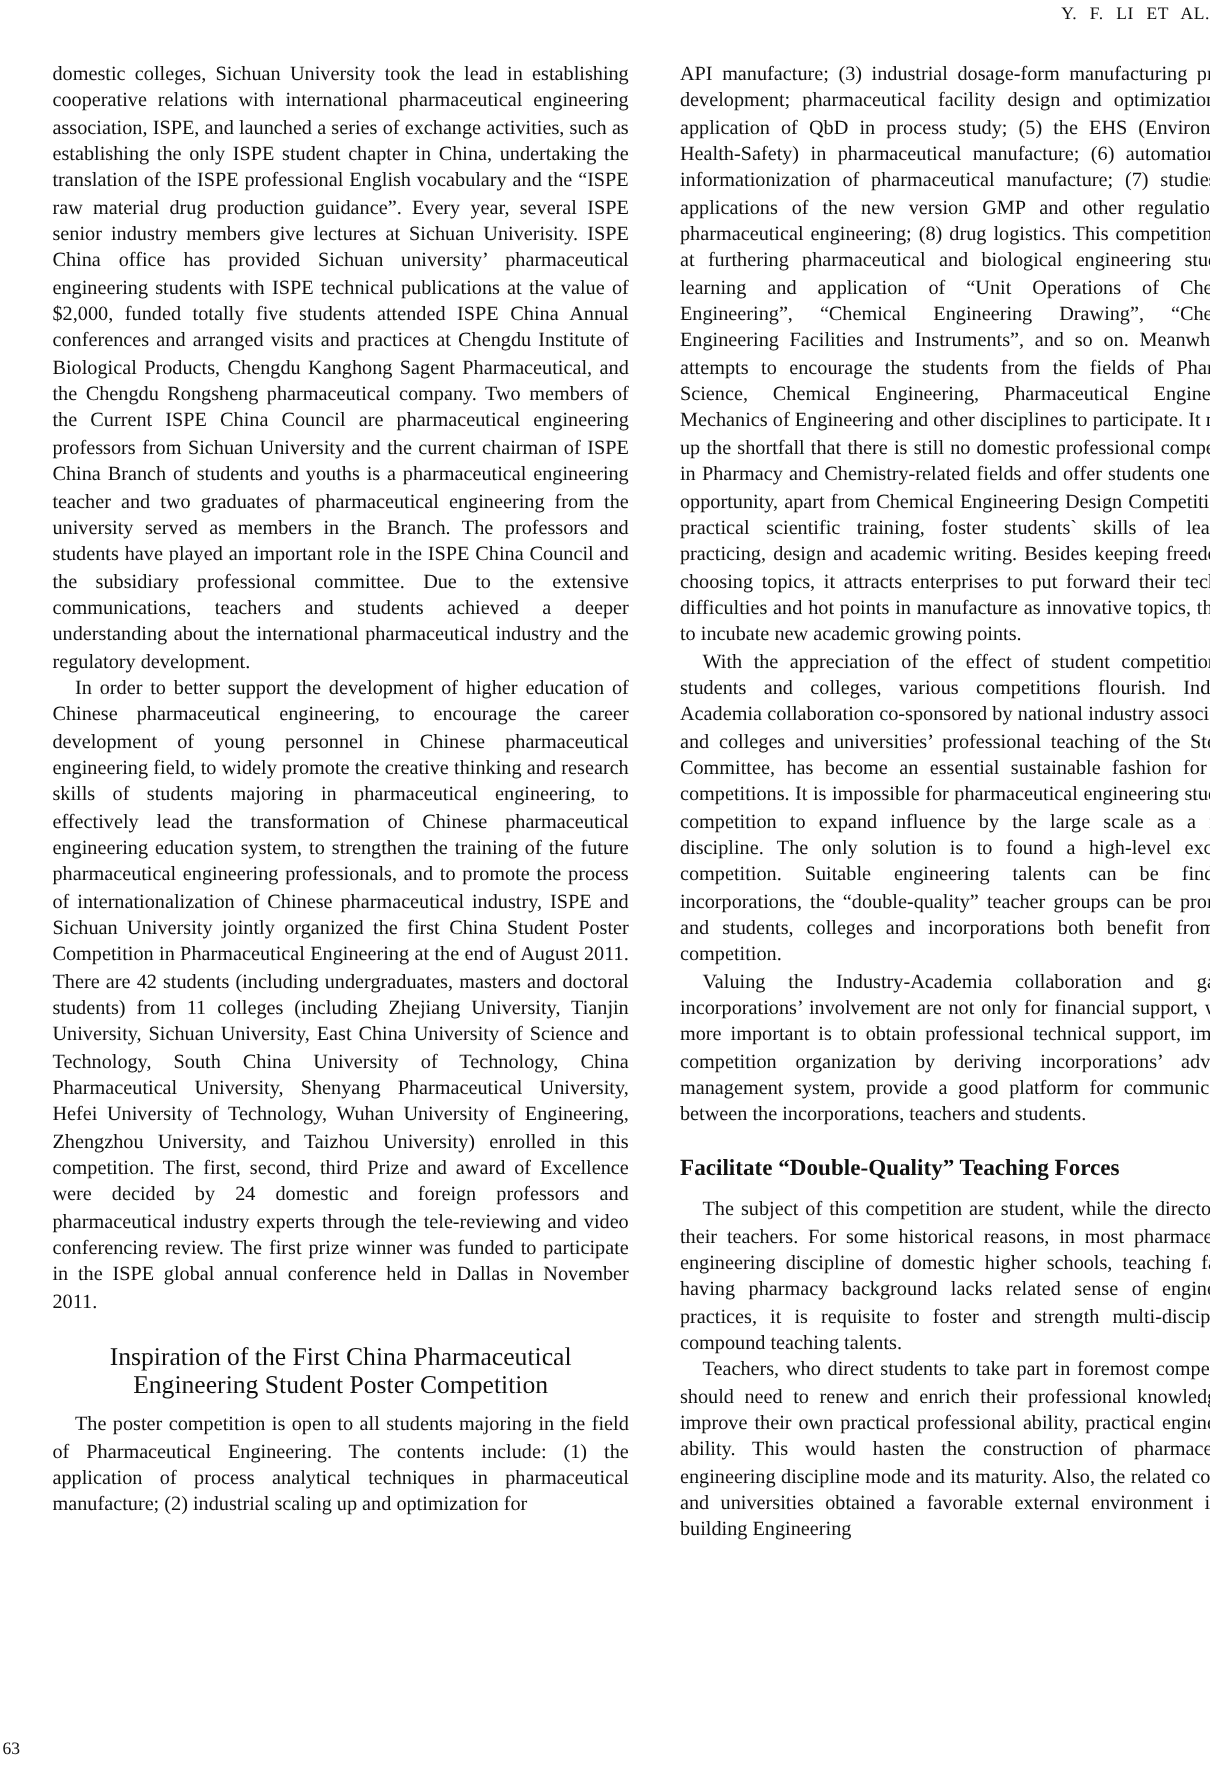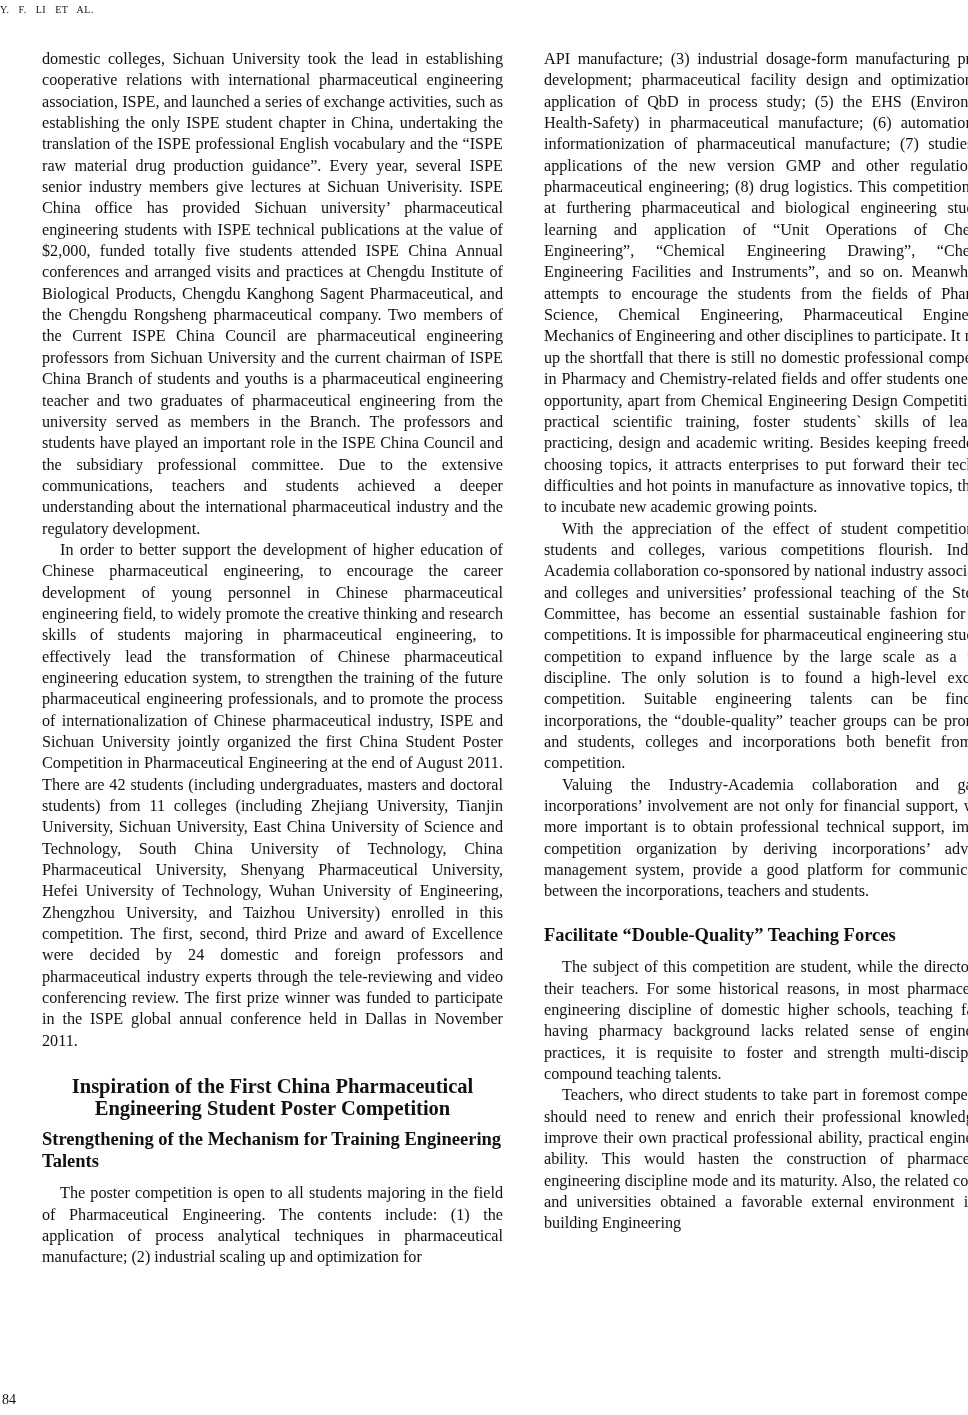--- a/index.html
+++ b/index.html
@@ -3,33 +3,33 @@
 <meta charset="utf-8">
 <style>
   html, body { margin: 0; padding: 0; background: #ffffff; }
   body {
     width: 968px; height: 1415px; position: relative; overflow: hidden;
     font-family: "Liberation Serif", "DejaVu Serif", serif;
     color: #111111;
   }
   .running-head {
     position: absolute; top: 4px; left: 0; width: 968px;
-    text-align: left; font-size: 10px; letter-spacing: 0.5px; word-spacing: 6px;
+    text-align: right; font-size: 14px; letter-spacing: 0.5px; word-spacing: 6px;
   }
   .col {
     position: absolute; top: 49px;
     font-size: 16.2px; line-height: 21.35px;
     text-align: justify; hyphens: none; margin-left: 40px;
   }
   .col.left { left: 2px; width: 461px; }
   .col.right { left: 504px; width: 462px; }
   .col p { margin: 0; }
   .col p.indent { text-indent: 18px; }
   .h1 {
-    font-weight: bold; font-size: 20.5px; line-height: 21.5px;
+    font-weight: normal; font-size: 20.5px; line-height: 21.5px;
     text-align: center; margin: 24px 0 10px 0;
   }
   .h2 {
     font-weight: bold; font-size: 18.5px; line-height: 21.5px;
     text-align: left; margin: 0 0 11px 0;
   }
   .h2.spaced { margin-top: 22px; }
   .folio {
     position: absolute; top: 1392px; left: 2px; font-size: 14px;
   }
@@ -39,27 +39,26 @@
 </style>
 </head>
 <body>
 
 <div class="running-head">Y. F. LI    ET    AL.</div>
 
 <div class="col left">
   <p>domestic colleges, Sichuan University took the lead in establishing cooperative relations with international pharmaceutical engineering association, ISPE, and launched a series of exchange activities, such as establishing the only ISPE student chapter in China, undertaking the translation of the ISPE professional English vocabulary and the “ISPE raw material drug production guidance”. Every year, several ISPE senior industry members give lectures at Sichuan Univerisity. ISPE China office has provided Sichuan university’ pharmaceutical engineering students with ISPE technical publications at the value of $2,000, funded totally five students attended ISPE China Annual conferences and arranged visits and practices at Chengdu Institute of Biological Products, Chengdu Kanghong Sagent Pharmaceutical, and the Chengdu Rongsheng pharmaceutical company. Two members of the Current ISPE China Council are pharmaceutical engineering professors from Sichuan University and the current chairman of ISPE China Branch of students and youths is a pharmaceutical engineering teacher and two graduates of pharmaceutical engineering from the university served as members in the Branch. The professors and students have played an important role in the ISPE China Council and the subsidiary professional committee. Due to the extensive communications, teachers and students achieved a deeper understanding about the international pharmaceutical industry and the regulatory development.</p>
   <p class="indent">In order to better support the development of higher education of Chinese pharmaceutical engineering, to encourage the career development of young personnel in Chinese pharmaceutical engineering field, to widely promote the creative thinking and research skills of students majoring in pharmaceutical engineering, to effectively lead the transformation of Chinese pharmaceutical engineering education system, to strengthen the training of the future pharmaceutical engineering professionals, and to promote the process of internationalization of Chinese pharmaceutical industry, ISPE and Sichuan University jointly organized the first China Student Poster Competition in Pharmaceutical Engineering at the end of August 2011. There are 42 students (including undergraduates, masters and doctoral students) from 11 colleges (including Zhejiang University, Tianjin University, Sichuan University, East China University of Science and Technology, South China University of Technology, China Pharmaceutical University, Shenyang Pharmaceutical University, Hefei University of Technology, Wuhan University of Engineering, Zhengzhou University, and Taizhou University) enrolled in this competition. The first, second, third Prize and award of Excellence were decided by 24 domestic and foreign professors and pharmaceutical industry experts through the tele-reviewing and video conferencing review. The first prize winner was funded to participate in the ISPE global annual conference held in Dallas in November 2011.</p>
   <div class="h1">Inspiration of the First China Pharmaceutical Engineering Student Poster Competition</div>
-  <div class="h2">Strengthening of the Mechanism for Training Engineering Talents</div>
   <p class="indent">The poster competition is open to all students majoring in the field of Pharmaceutical Engineering. The contents include: (1) the application of process analytical techniques in pharmaceutical manufacture; (2) industrial scaling up and optimization for</p>
 </div>
 
 <div class="col right">
   <p>API manufacture; (3) industrial dosage-form manufacturing process development; pharmaceutical facility design and optimization; (4) application of QbD in process study; (5) the EHS (Environment-Health-Safety) in pharmaceutical manufacture; (6) automation and informationization of pharmaceutical manufacture; (7) studies and applications of the new version GMP and other regulations in pharmaceutical engineering; (8) drug logistics. This competition aims at furthering pharmaceutical and biological engineering students’ learning and application of “Unit Operations of Chemical Engineering”, “Chemical Engineering Drawing”, “Chemical Engineering Facilities and Instruments”, and so on. Meanwhile, it attempts to encourage the students from the fields of Pharmacy Science, Chemical Engineering, Pharmaceutical Engineering, Mechanics of Engineering and other disciplines to participate. It makes up the shortfall that there is still no domestic professional competition in Pharmacy and Chemistry-related fields and offer students one more opportunity, apart from Chemical Engineering Design Competition, of practical scientific training, foster students` skills of learning, practicing, design and academic writing. Besides keeping freedom of choosing topics, it attracts enterprises to put forward their technical difficulties and hot points in manufacture as innovative topics, thereby to incubate new academic growing points.</p>
   <p class="indent">With the appreciation of the effect of student competitions by students and colleges, various competitions flourish. Industry-Academia collaboration co-sponsored by national industry associations and colleges and universities’ professional teaching of the Steering Committee, has become an essential sustainable fashion for most competitions. It is impossible for pharmaceutical engineering students’ competition to expand influence by the large scale as a minor discipline. The only solution is to found a high-level excelsior competition. Suitable engineering talents can be find by incorporations, the “double-quality” teacher groups can be promoted and students, colleges and incorporations both benefit from this competition.</p>
   <p class="indent">Valuing the Industry-Academia collaboration and gaining incorporations’ involvement are not only for financial support, what’s more important is to obtain professional technical support, improve competition organization by deriving incorporations’ advanced management system, provide a good platform for communications between the incorporations, teachers and students.</p>
   <div class="h2 spaced">Facilitate “Double-Quality” Teaching Forces</div>
   <p class="indent">The subject of this competition are student, while the directors are their teachers. For some historical reasons, in most pharmaceutical engineering discipline of domestic higher schools, teaching faculty having pharmacy background lacks related sense of engineering practices, it is requisite to foster and strength multi-disciplinary compound teaching talents.</p>
   <p class="indent">Teachers, who direct students to take part in foremost competition, should need to renew and enrich their professional knowledge, to improve their own practical professional ability, practical engineering ability. This would hasten the construction of pharmaceutical engineering discipline mode and its maturity. Also, the related colleges and universities obtained a favorable external environment in co-building Engineering</p>
 </div>
 
-<div class="folio">84</div>
+<div class="folio">63</div>
 <div class="copyright">Copyright © 2012 SciRes.</div>
 
 </body></html>

